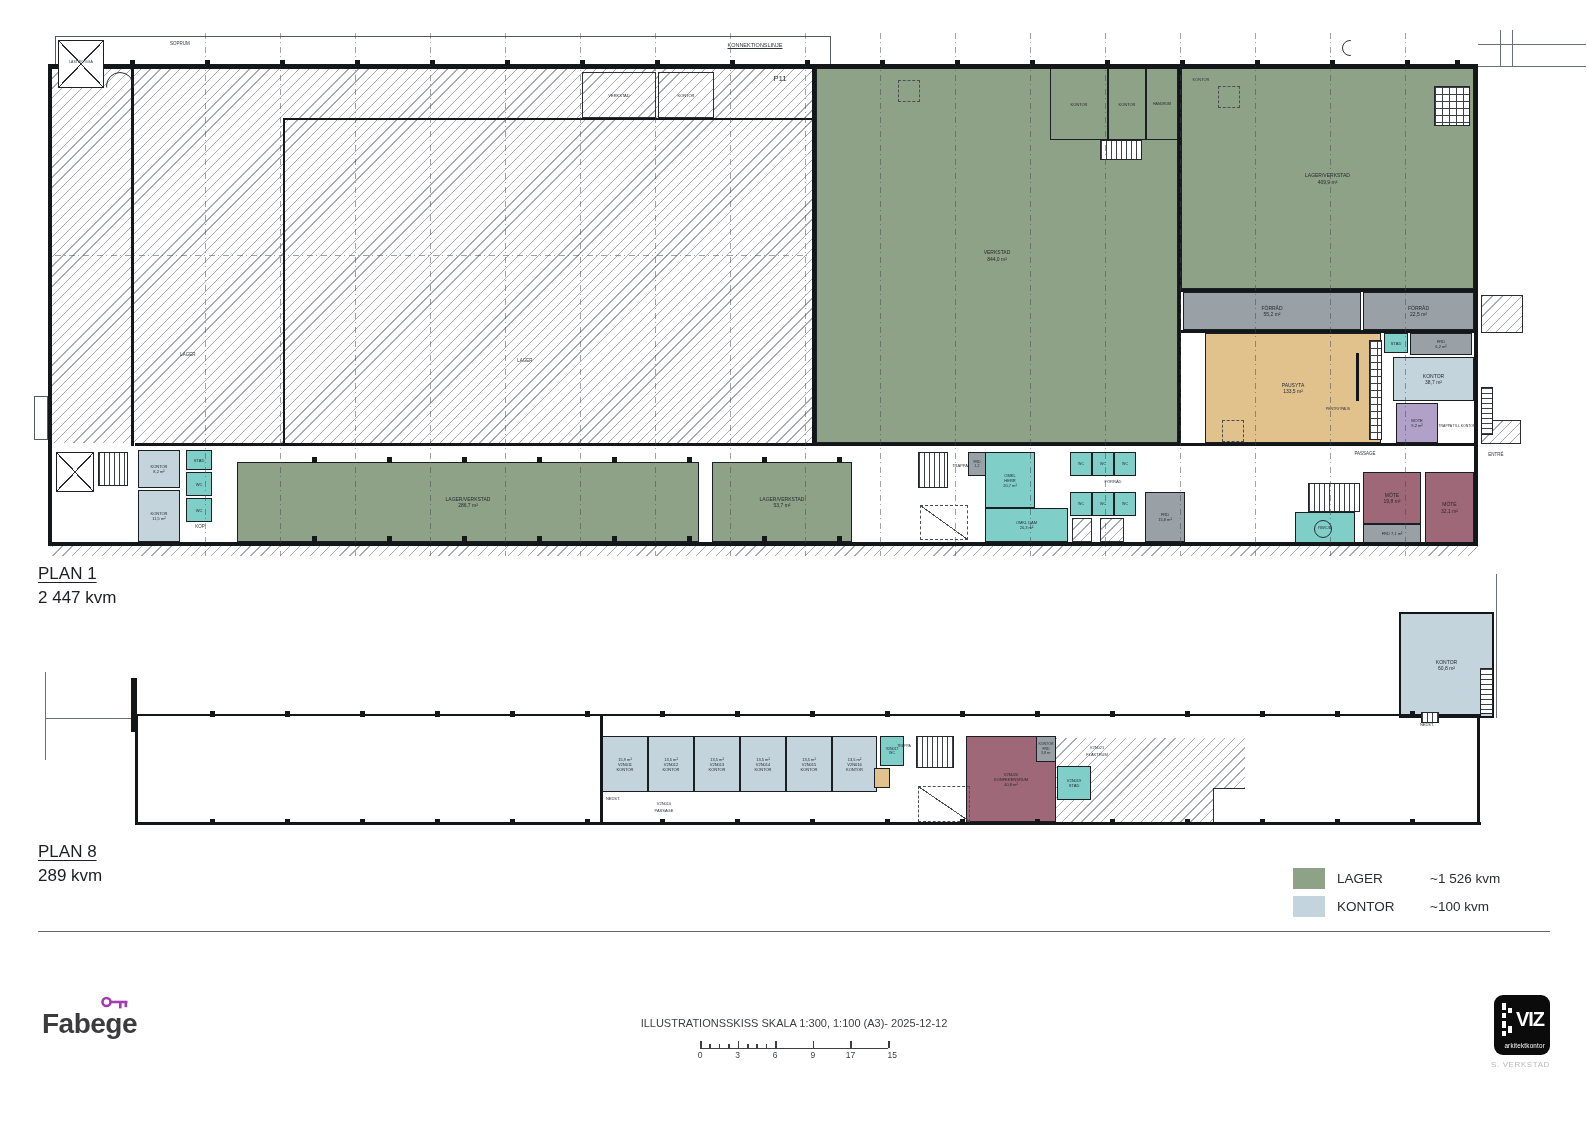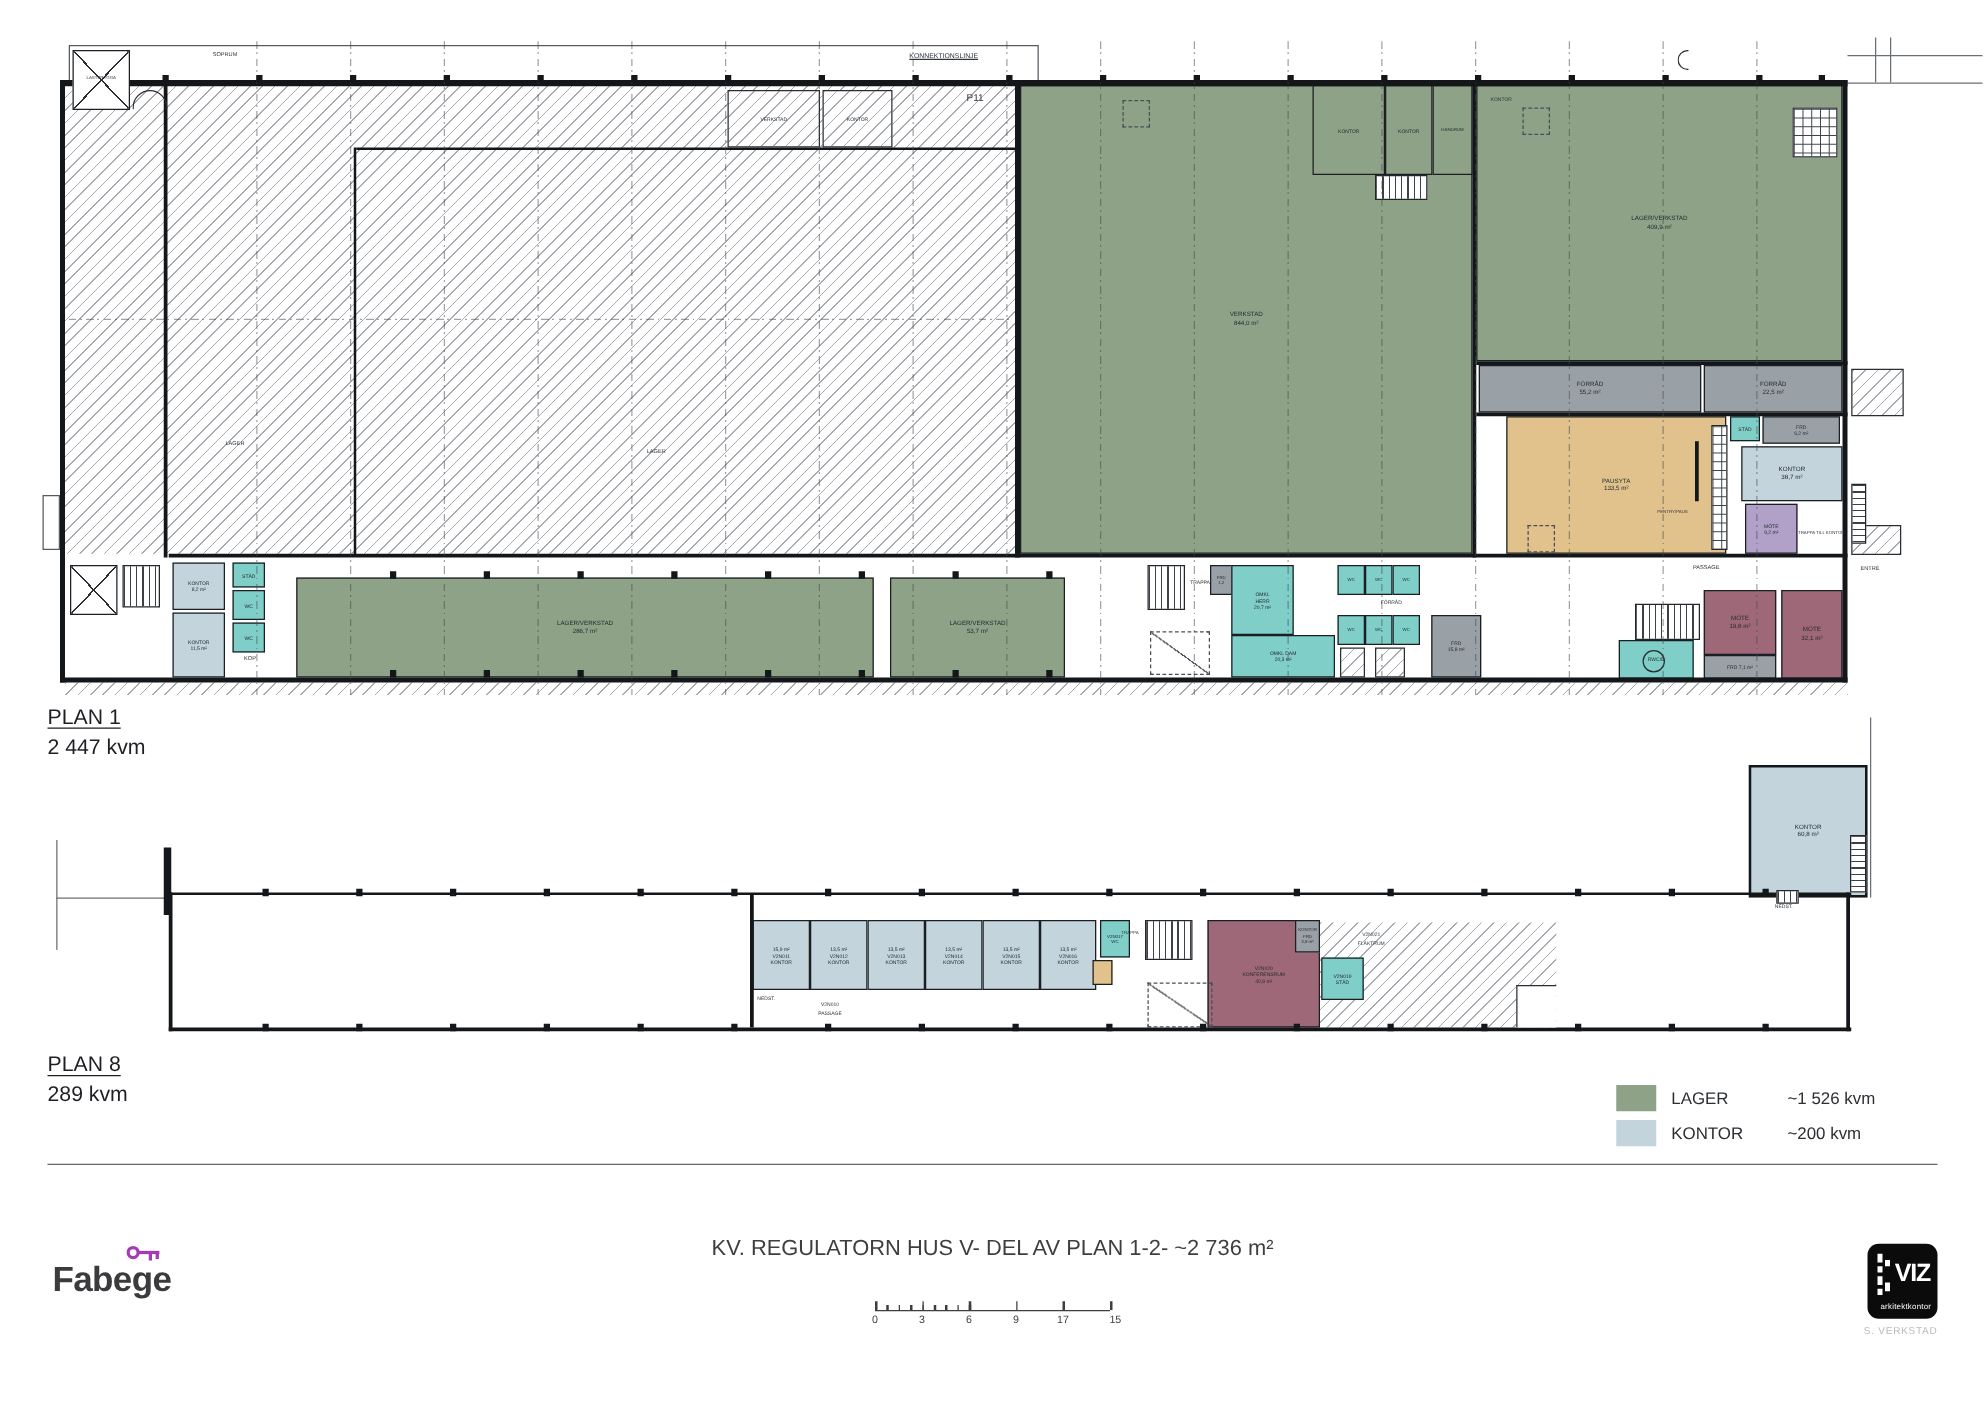--- a/index.html
+++ b/index.html
@@ -439,26 +439,26 @@
   </div>
 
   <div class="legend-row" style="top:868px">
     <span class="swatch" style="background: rgb(142, 162, 135);"></span>
     <span class="l-label">LAGER</span>
     <span class="l-value">~1 526 kvm</span>
   </div>
   <div class="legend-row" style="top:896px">
     <span class="swatch" style="background: rgb(195, 212, 221);"></span>
     <span class="l-label">KONTOR</span>
-    <span class="l-value">~200 kvm</span>
+    <span class="l-value">~100 kvm</span>
   </div>
 
   <div class="rule"></div>
 
-  <div class="center title2">KV. REGULATORN HUS V- DEL AV PLAN 1-2- ~2 736 m²</div>
+  <div class="center title3">ILLUSTRATIONSSKISS SKALA 1:300, 1:100 (A3)- 2025-12-12</div>
   <div class="scalebar" id="scalebar">
       <div class="sb-tick minor" style="left: 9.4px;"></div>
       <div class="sb-tick minor" style="left: 18.8px;"></div>
       <div class="sb-tick minor" style="left: 28.2px;"></div>
       <div class="sb-tick minor" style="left: 37.6px;"></div>
       <div class="sb-tick minor" style="left: 47px;"></div>
       <div class="sb-tick minor" style="left: 56.4px;"></div>
       <div class="sb-tick minor" style="left: 65.8px;"></div>
       <div class="sb-tick minor" style="left: 75.2px;"></div>
       <div class="sb-tick" style="left: 0px;"></div>

